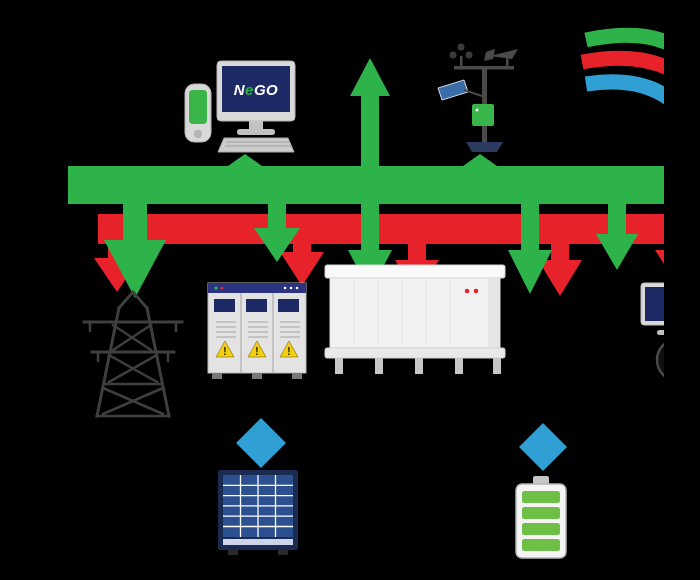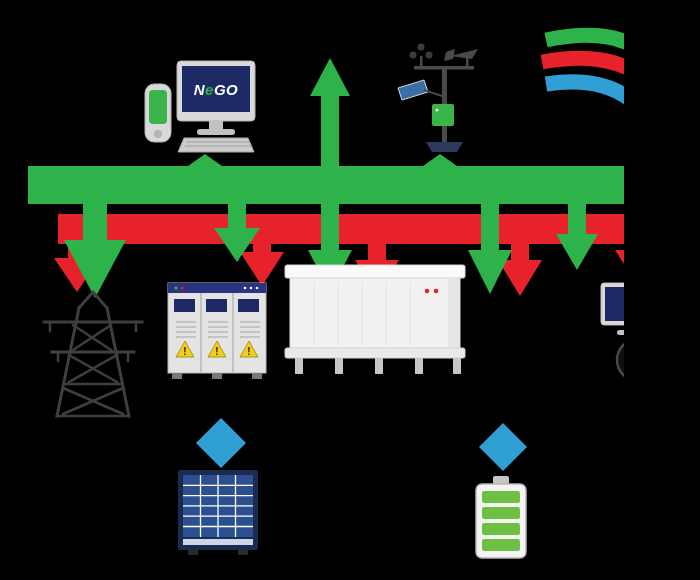--- a/index.html
+++ b/index.html
@@ -1,16 +1,16 @@
 <!DOCTYPE html>
 <html style="--bg: #000000; --green: #2eb34b; --red: #e8222a; --blue: #2f9fd4; --navy: #1e2a66; --cab_navy: #2a3480; --ws_green: #39b54a; --ws_blue: #3a6ea8; --pole: #4a4a4a; --tower: #3f3f3f; --panel_frame: #1b2a50; --panel_cell: #2c4f8f; --bat_green: #6dbf45; --yellow: #f2cf16; --white: #ffffff;"><head>
 <meta charset="utf-8">
 <style>
   html,body{margin:0;padding:0;background:#000;}
-  .stage{position:relative;width:624px;height:580px;background:var(--bg,#000);overflow:hidden;}
+  .stage{position:relative;width:624px;height:580px;background:var(--bg,#000);overflow:hidden;padding-left:40px;}
   svg{display:block;}
   text{font-family:"Liberation Sans", sans-serif;}
   .logo{font-style:italic;font-weight:bold;font-size:15px;letter-spacing:0.5px;}
   .logo-white{fill:var(--white,#fff);}
   .logo-green{fill:var(--green,#2eb34b);}
   .warn-txt{font-size:10px;font-weight:bold;fill:#161616;}
   .f-green{fill:var(--green);}
   .f-red{fill:var(--red);}
   .f-blue{fill:var(--blue);}
   .f-navy{fill:var(--navy);}

